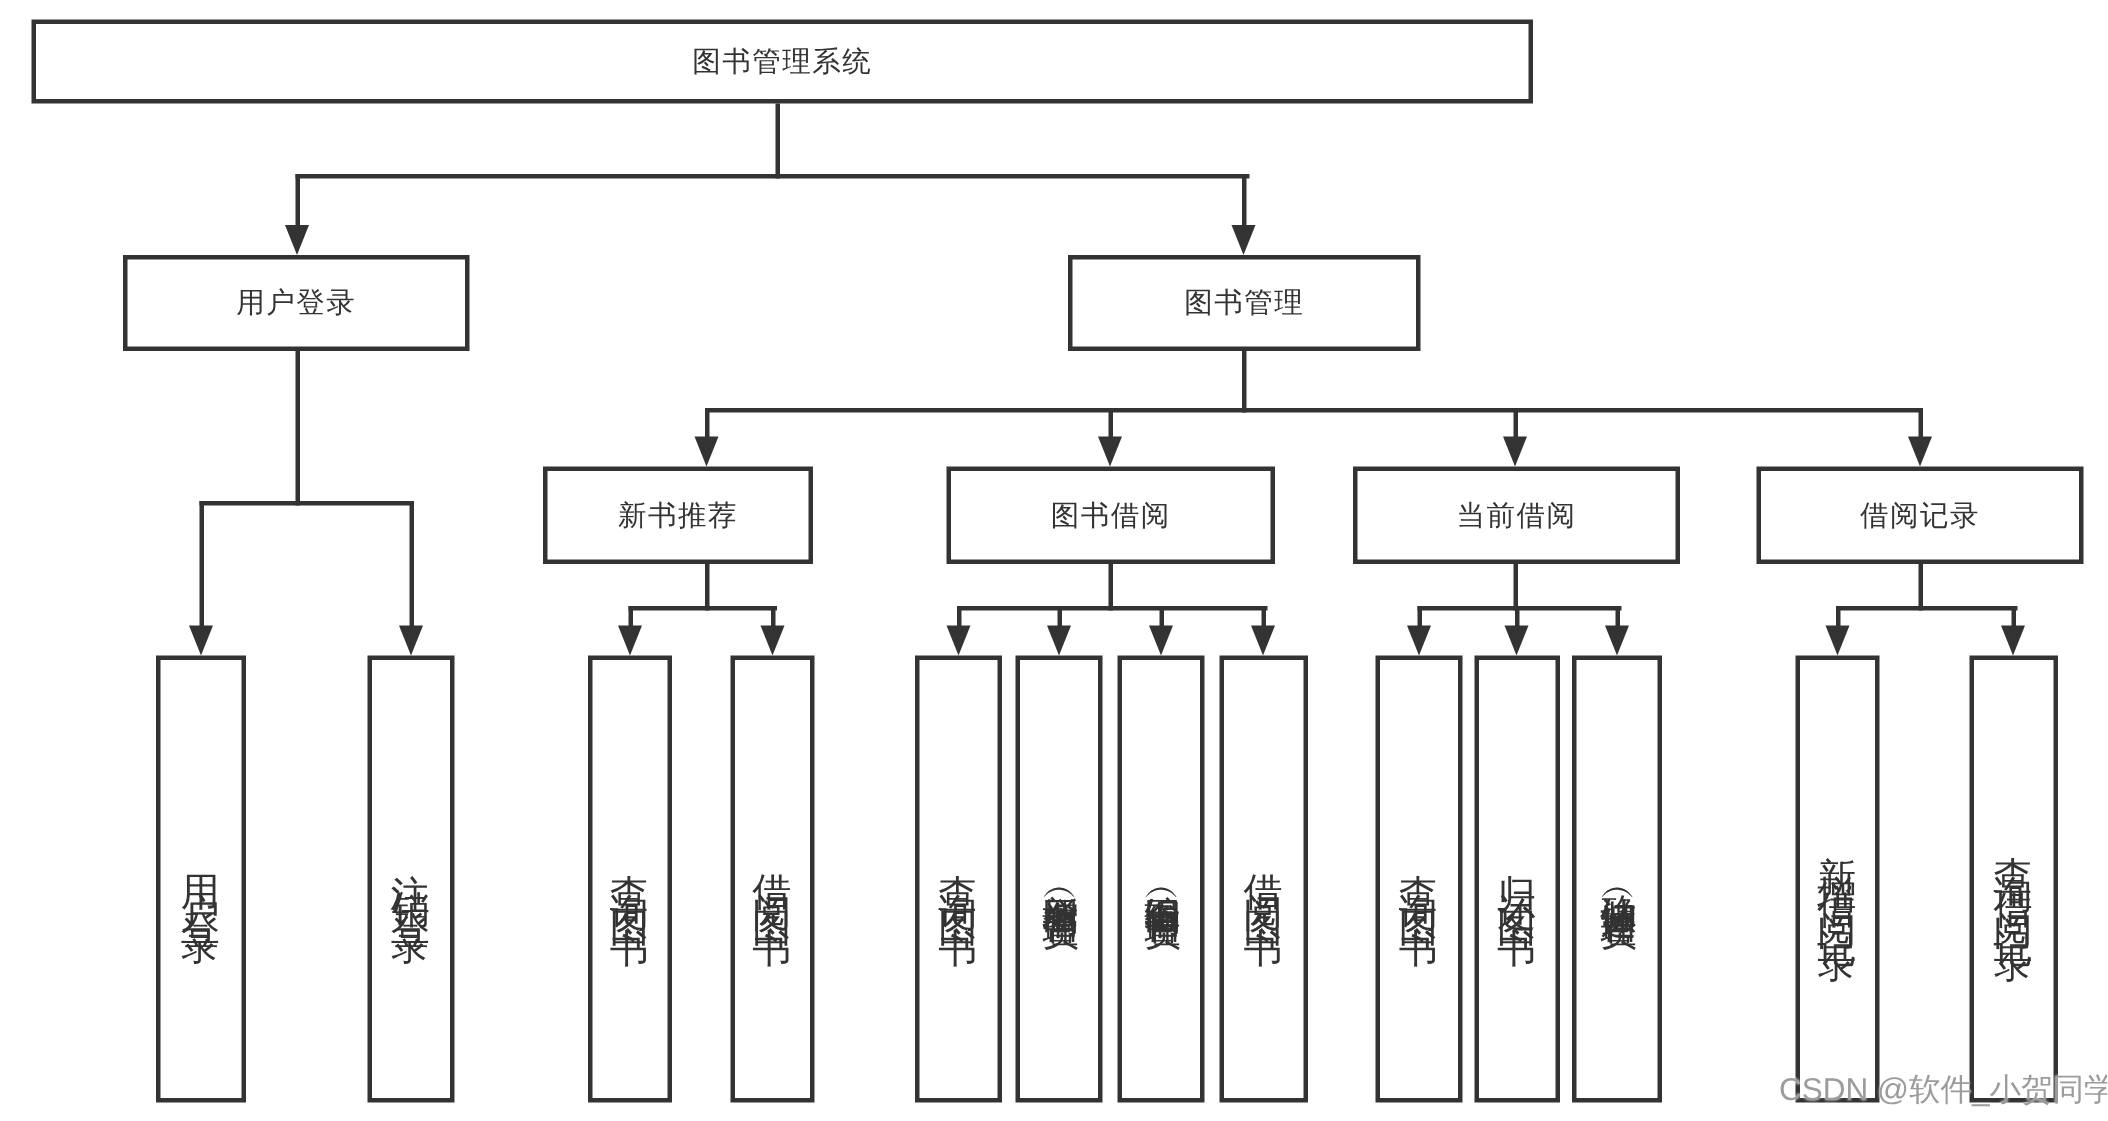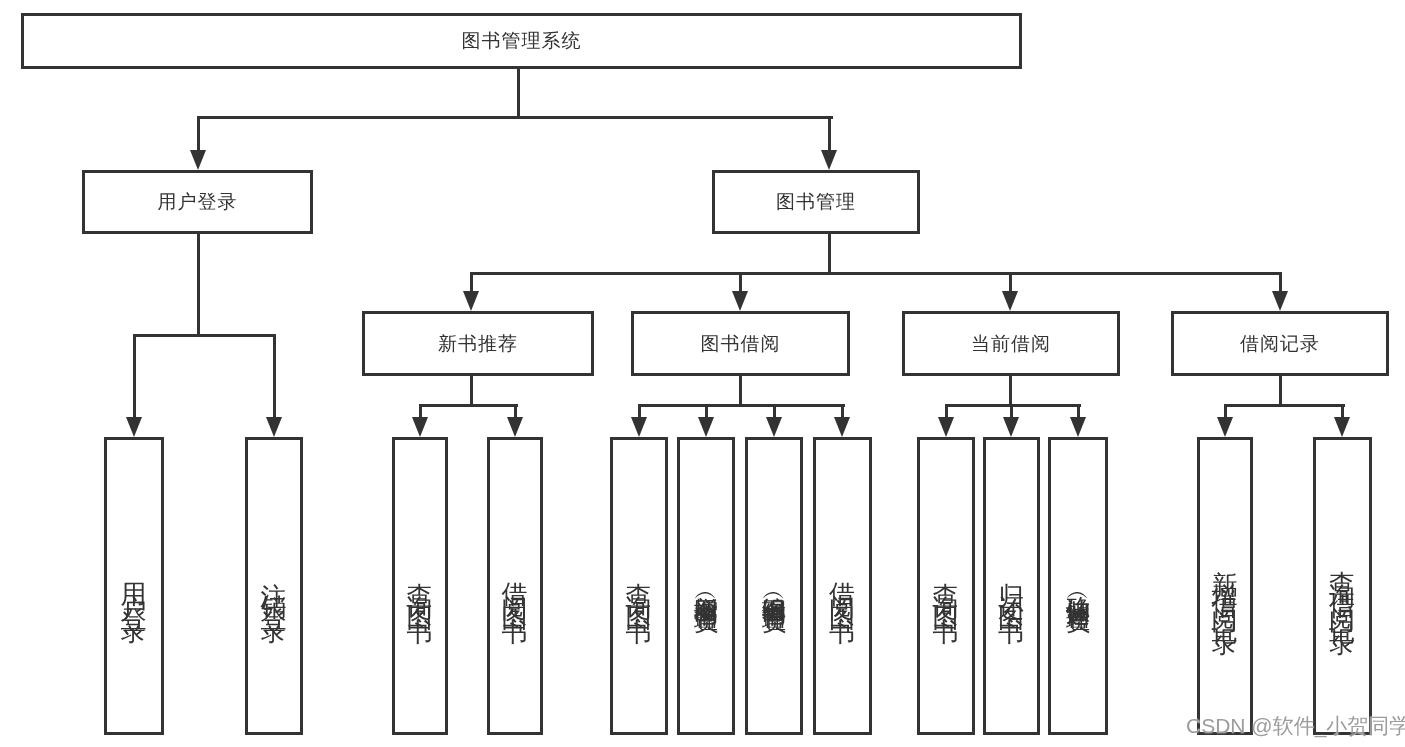--- a/index.html
+++ b/index.html
@@ -65,25 +65,25 @@
 
 <div id="canvas">
 
   <div class="box h" style="left:21px;top:13px;width:1001px;height:56px">
     <span>图书管理系统</span>
   </div>
 
   <div class="box h" style="left:82px;top:170px;width:231px;height:64px">
     <span>用户登录</span>
   </div>
-  <div class="box h" style="left:712px;top:170px;width:208px;height:64px">
+  <div class="box h" style="left:712px;top:170px;width:235px;height:64px">
     <span>图书管理</span>
   </div>
 
-  <div class="box h" style="left:362px;top:311px;width:232px;height:65px">
+  <div class="box h" style="left:362px;top:311px;width:180px;height:65px">
     <span>新书推荐</span>
   </div>
   <div class="box h" style="left:902px;top:311px;width:218px;height:65px">
     <span>当前借阅</span>
   </div>
   <div class="box h" style="left:631px;top:311px;width:219px;height:65px">
     <span>图书借阅</span>
   </div>
   <div class="box h" style="left:1171px;top:311px;width:218px;height:65px">
     <span>借阅记录</span>

